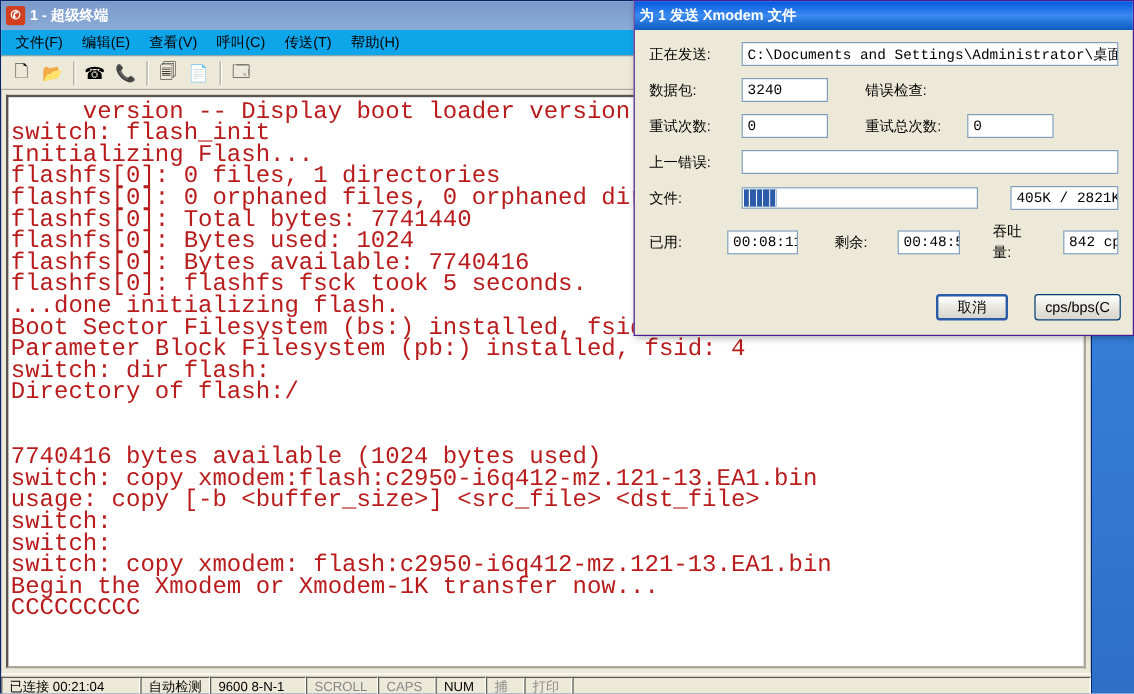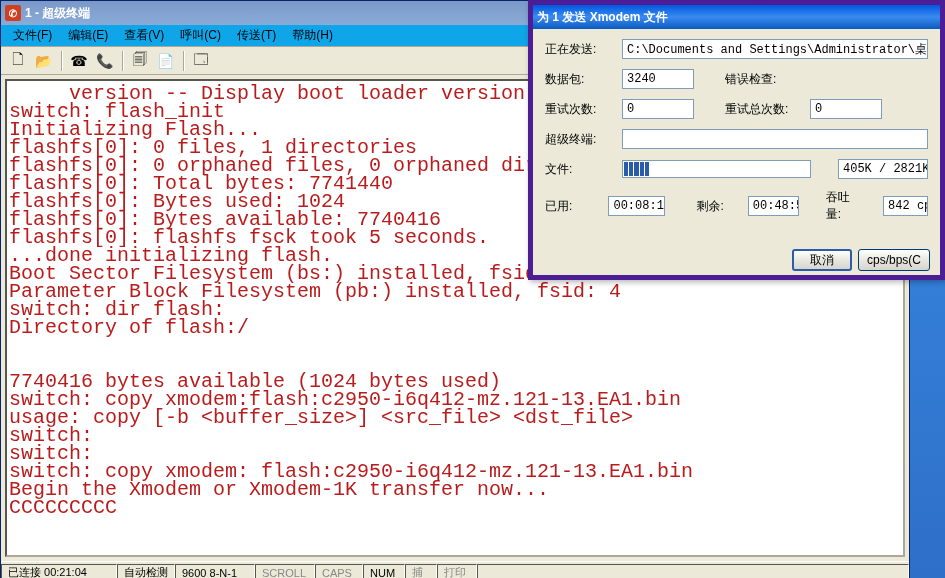--- a/index.html
+++ b/index.html
@@ -112,21 +112,21 @@
 }
 
 
 .dialog {
   position: absolute;
   top: 0;
   left: 528px;
   width: 417px;
   height: 280px;
   background: #ece9d8;
-  border: 5px solid #4c1d95;
+  border: 1px solid #4c1d95;
   box-shadow: 2px 2px 6px rgba(0,0,0,0.3);
 }
 .dialog .titlebar {
   background: linear-gradient(to bottom, #0058e0 0%, #3b8aef 50%, #0a5ac0 100%);
 }
 .dialog-body {
   padding: 10px 12px;
   font-size: 12px;
 }
 .row {
@@ -168,21 +168,21 @@
   display: flex;
 }
 .progress-seg {
   flex: 1;
   border-right: 1px solid #fff;
   background: #2a5caa;
 }
 .dlg-buttons {
   display: flex;
   justify-content: flex-end;
-  gap: 6px;
+  gap: 22px;
   padding: 6px 10px;
 }
 .btn {
   min-width: 60px;
   height: 22px;
   border: 1px solid #003c74;
   background: linear-gradient(to bottom, #fff 0%, #e8e8e0 50%, #d6d6ce 100%);
   border-radius: 3px;
   font-size: 12px;
   padding: 0 8px;
@@ -281,21 +281,21 @@
     </div>
 
     <div class="row">
       <span class="lbl">重试次数:</span>
       <div class="field" style="width:72px">0</div>
       <span class="lbl-w" style="margin-left:10px">重试总次数:</span>
       <div class="field" style="width:72px">0</div>
     </div>
 
     <div class="row">
-      <span class="lbl">超级终端:</span>
+      <span class="lbl">上一错误:</span>
       <div class="field" style="flex:1"></div>
     </div>
 
     <div class="row" style="margin-top:4px">
       <span class="lbl">文件:</span>
       <div class="progress">
         <div class="progress-fill" style="width:14%">
           <div class="progress-seg"></div>
             <div class="progress-seg"></div>
             <div class="progress-seg"></div>

